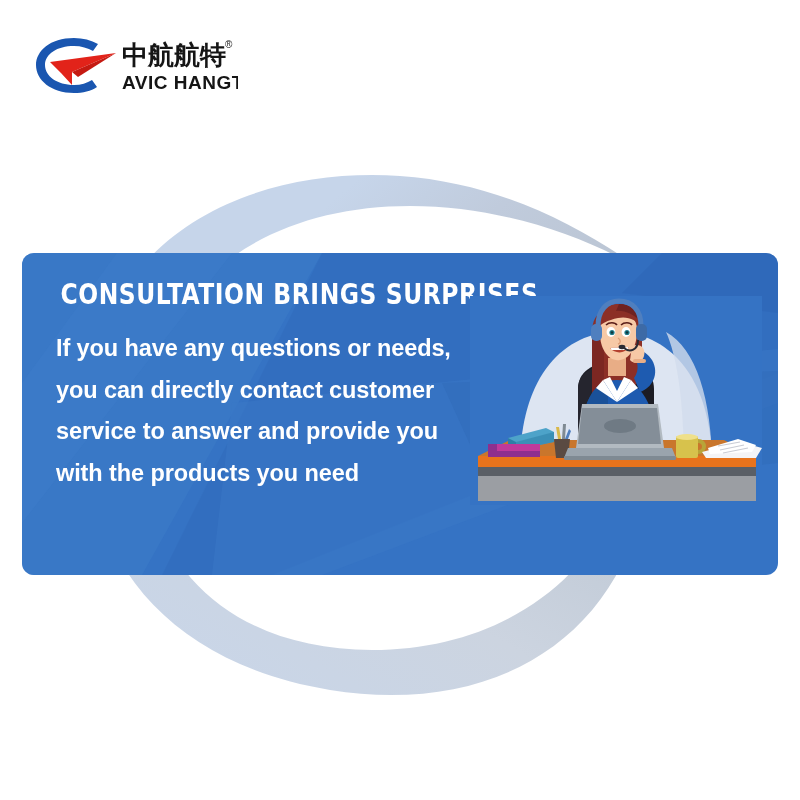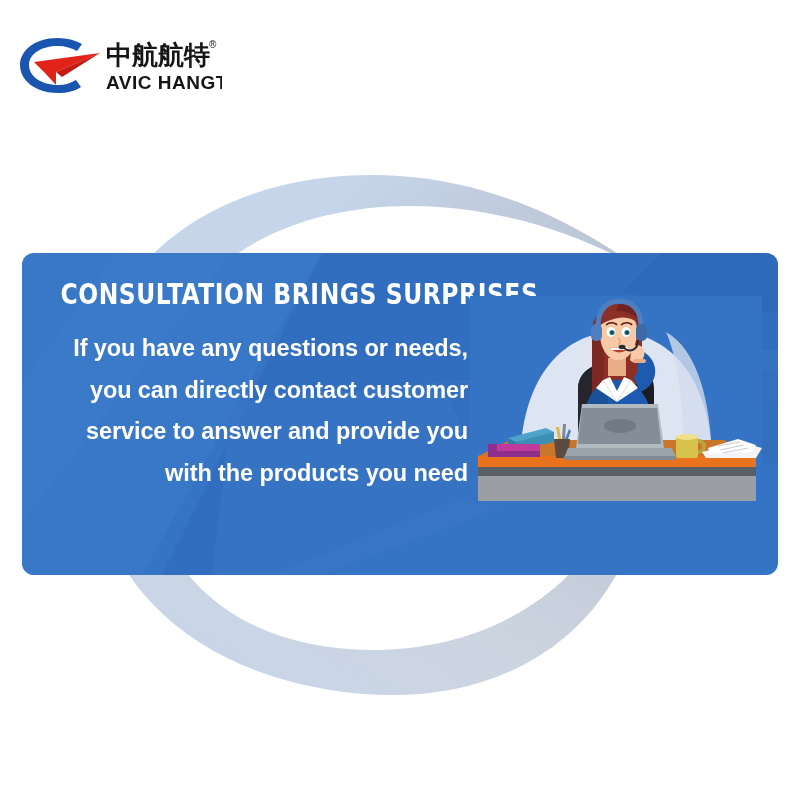--- a/index.html
+++ b/index.html
@@ -13,21 +13,21 @@
   }
 
   
   #stage{ position:absolute; left:0; top:0; width:800px; height:800px; background:#fff; }
 
   
   #bg-swoosh{ position:absolute; left:0; top:0; width:800px; height:800px; z-index:1; }
 
   
   #logo{
-    position:absolute; left:12px; top:32px;
+    position:absolute; left:28px; top:32px;
     width:210px; height:66px;
     z-index:6;
     display:block;
   }
   #logo svg{ display:block; }
 
   
   #card{
     position:absolute;
     left:22px; top:253px;
@@ -63,21 +63,21 @@
     white-space:nowrap;
   }
 
   #subcopy{
     margin-top:19px;
     color:#ffffff;
     font-family:"Liberation Sans","DejaVu Sans",sans-serif;
     font-weight:bold;
     font-size:23.5px;
     line-height:41.5px;
-    text-align:right;
+    text-align:left;
     padding:0 14px 0 16px;
     letter-spacing:-0.1px;
   }
 
   
   #illustration{
     position:absolute;
     left:470px; top:296px;
     width:292px; height:209px;
     z-index:5;

